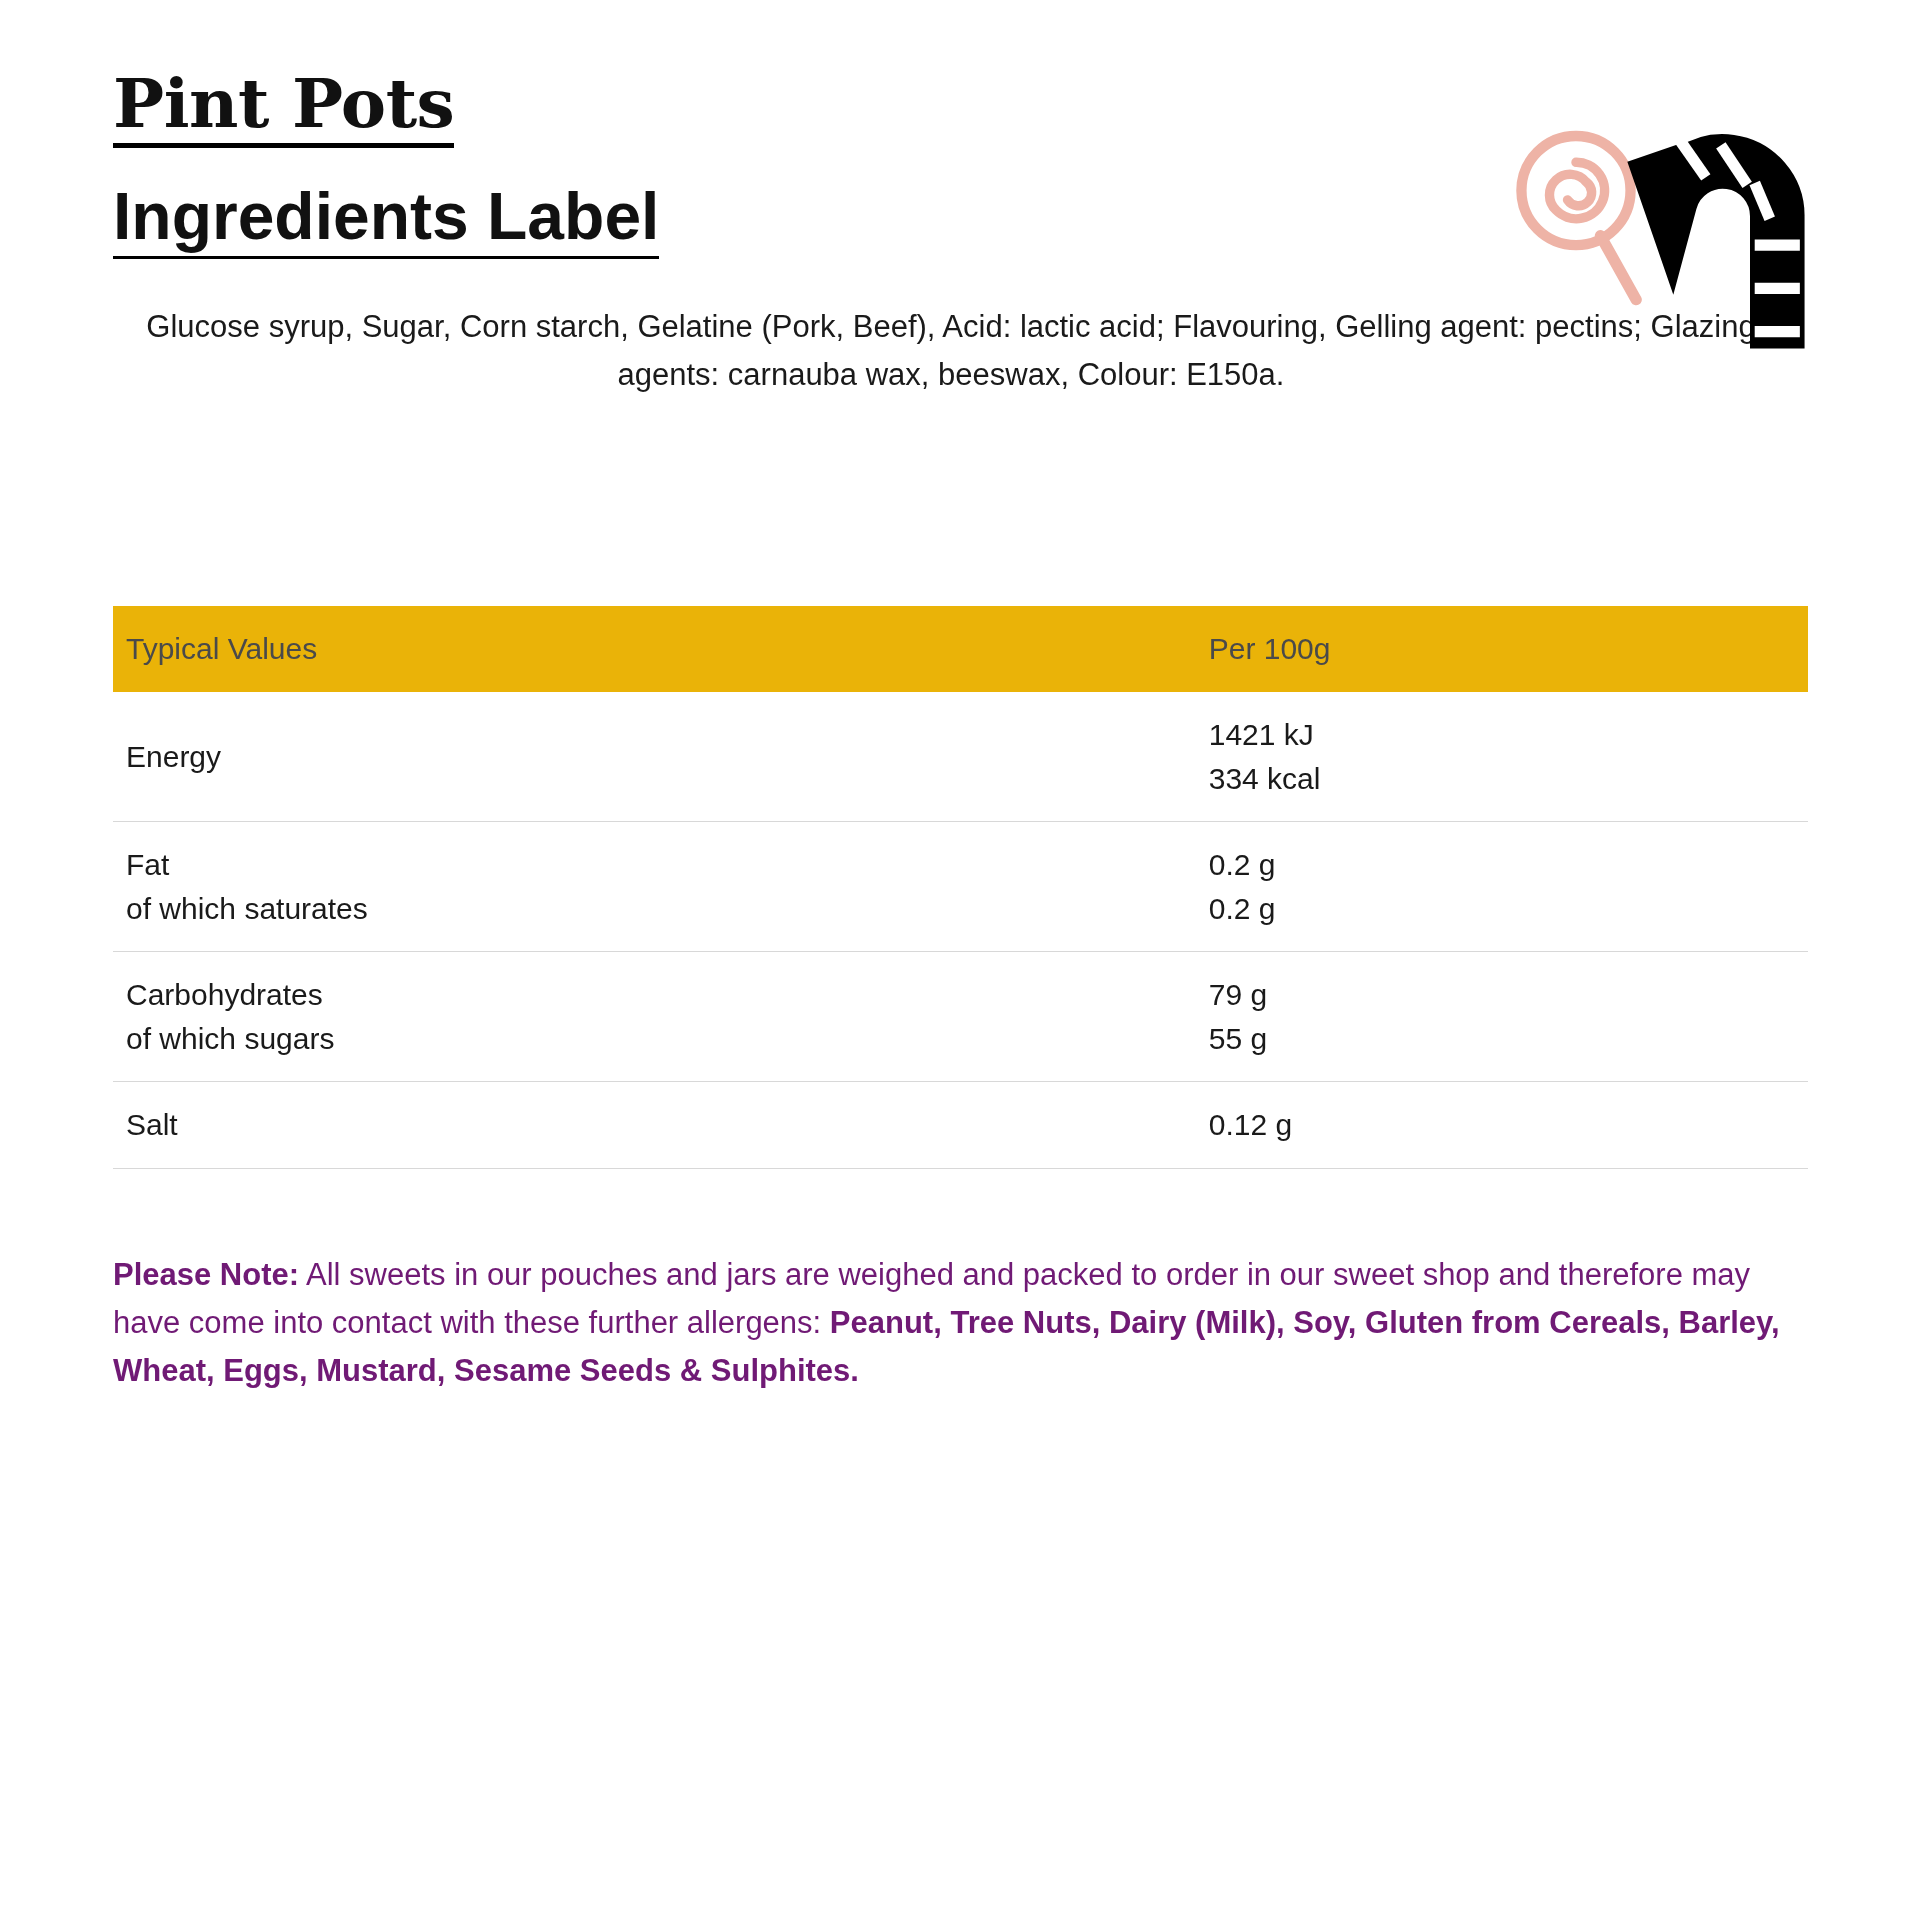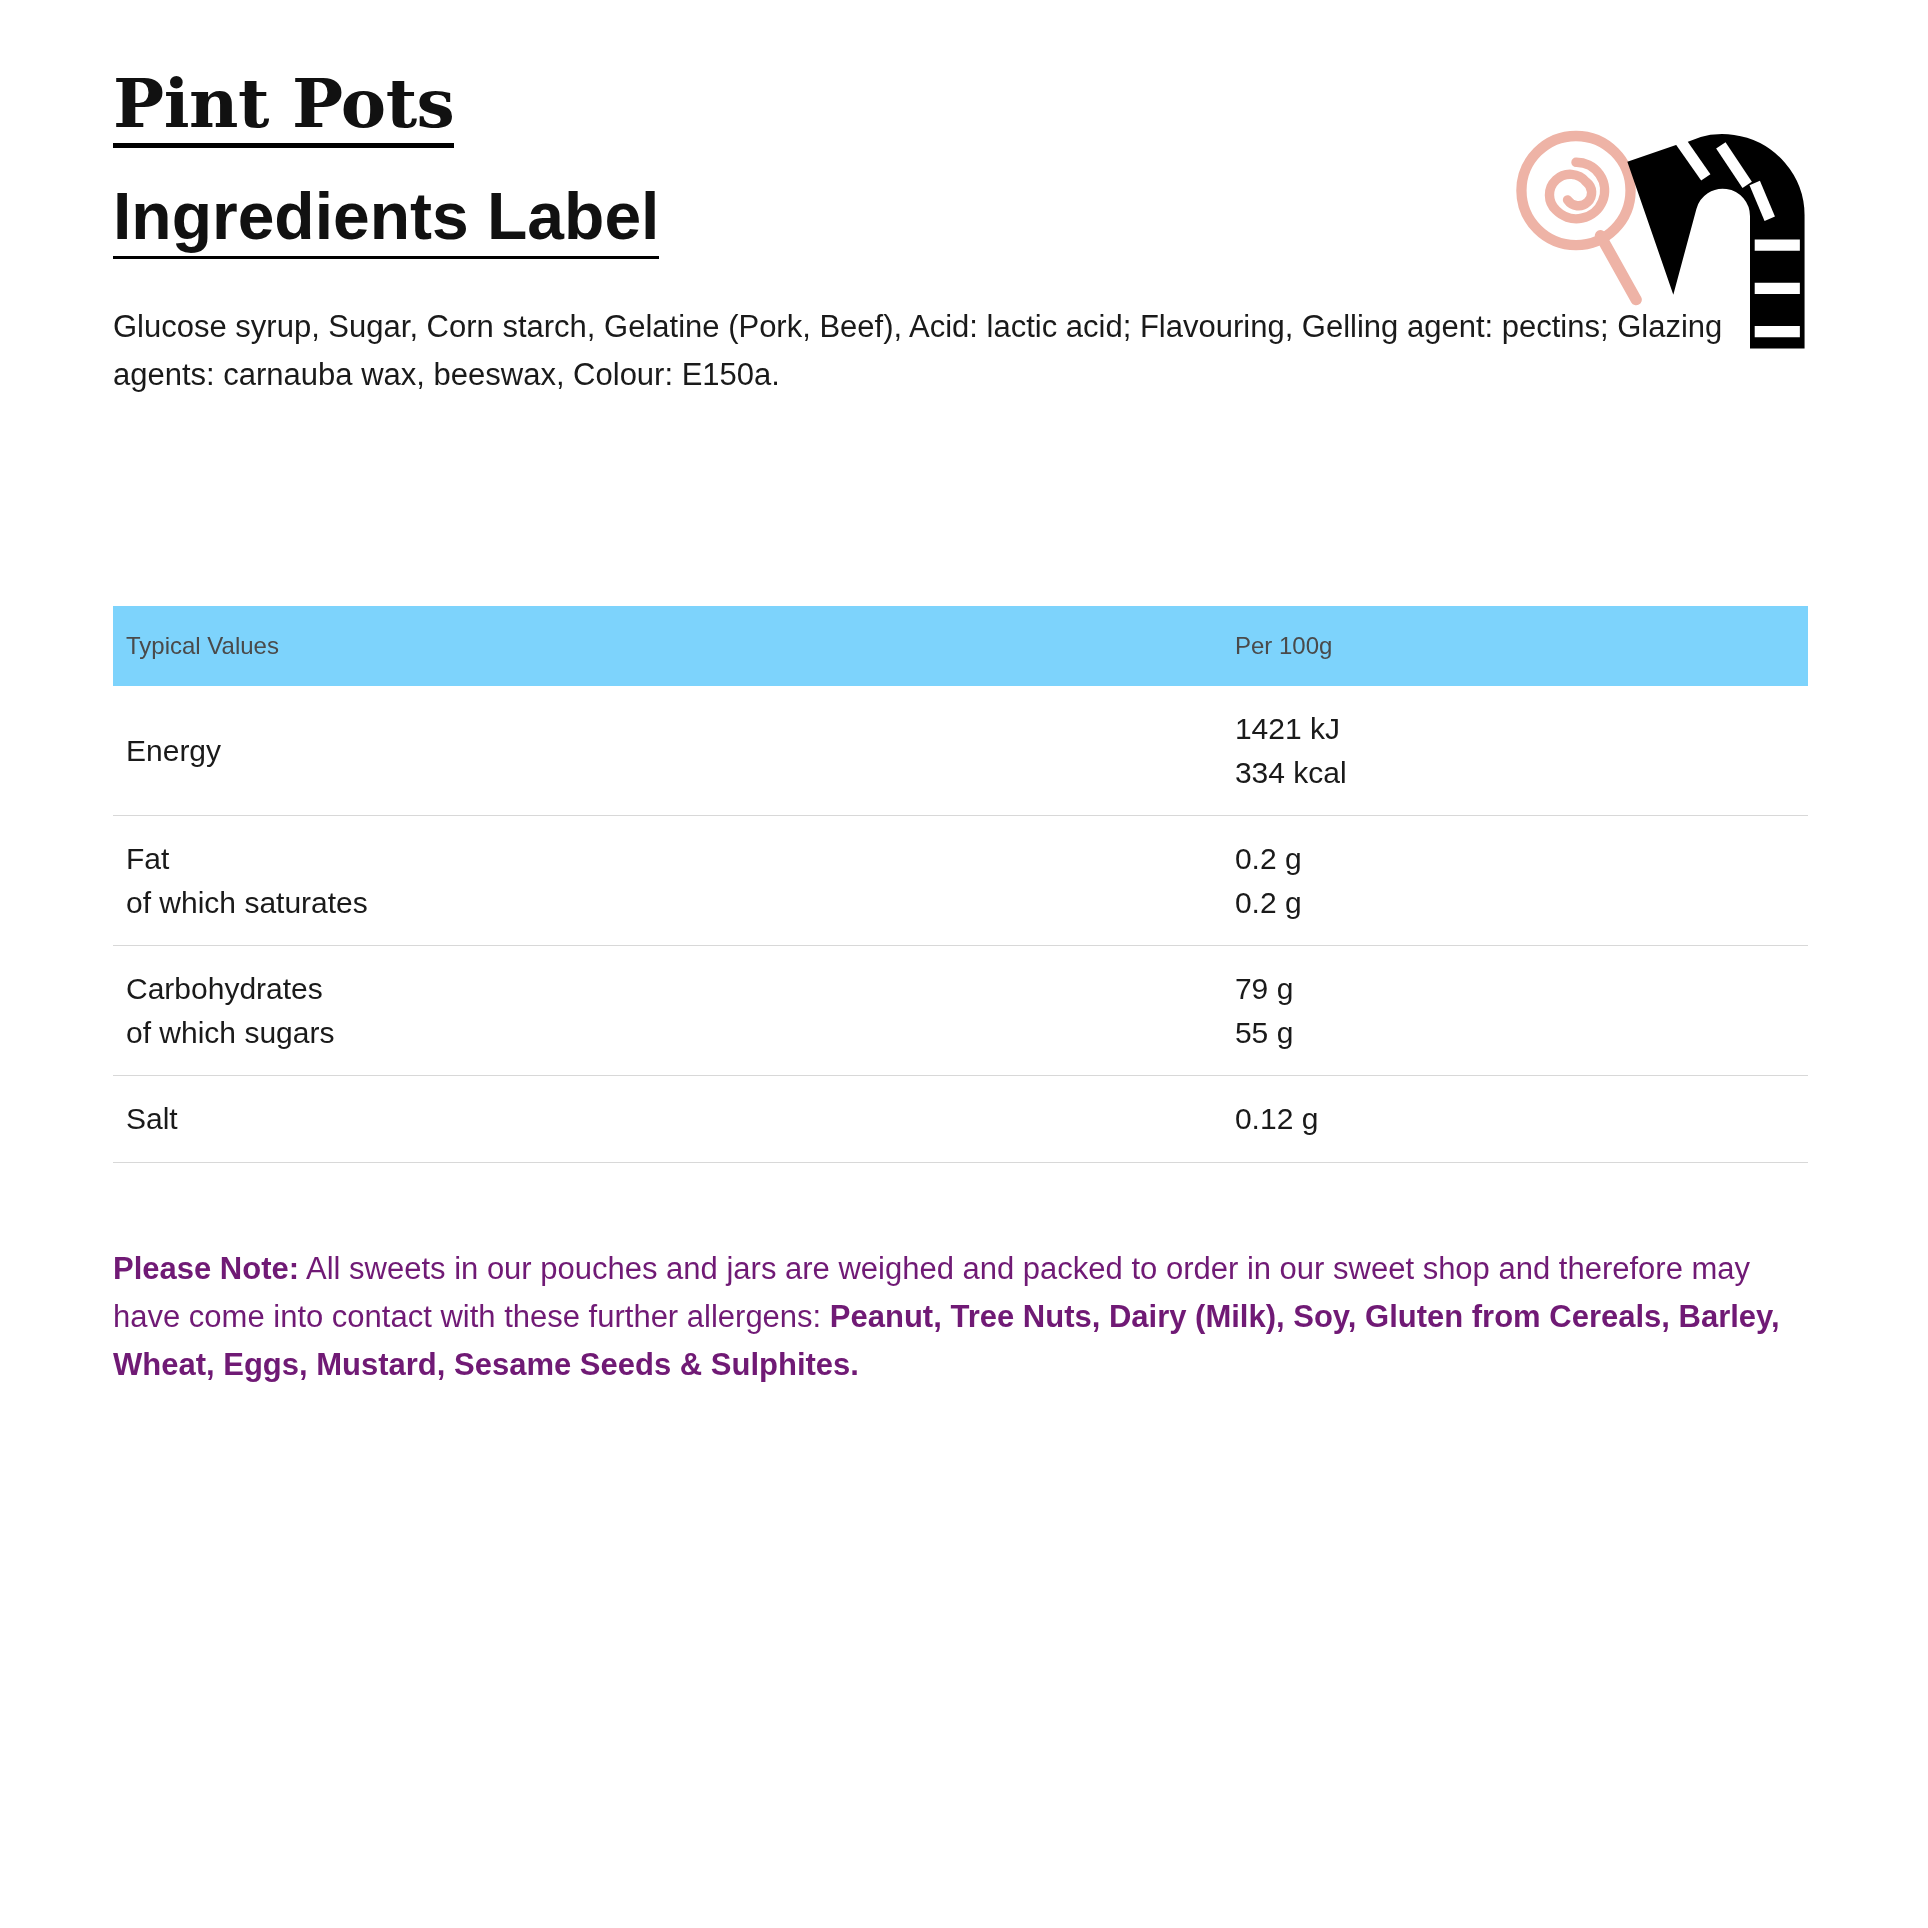--- a/index.html
+++ b/index.html
@@ -55,43 +55,44 @@
     margin: 32px 0 0 0;
   }
 
   .ingredients {
     font-family: "Liberation Sans", sans-serif;
     font-size: 31px;
     line-height: 1.55;
     margin: 43px 0 0 0;
     max-width: 1676px;
     color: #1a1a1a;
+    text-align: center;
   }
 
   
   .art {
     position: absolute;
     top: 38px;
     right: 0;
     width: 320px;
     height: 301px;
   }
 
   
   .table {
     margin-top: 207px;
     width: 1695px;
     border-collapse: collapse;
     font-family: "Liberation Sans", sans-serif;
   }
   .table th {
-    background: #7dd3fc;
+    background: #eab308;
     text-align: left;
     font-weight: normal;
-    font-size: 24px;
+    font-size: 30px;
     color: #4a4a4a;
     padding: 26px 13px 26px 13px;
     border: none;
   }
   .table th.col2 { padding-left: 19px; }
   .table td {
     font-size: 30px;
     color: #1a1a1a;
     padding: 21px 13px 21px 13px;
     border-bottom: 1.9px solid #d8d8d8;

